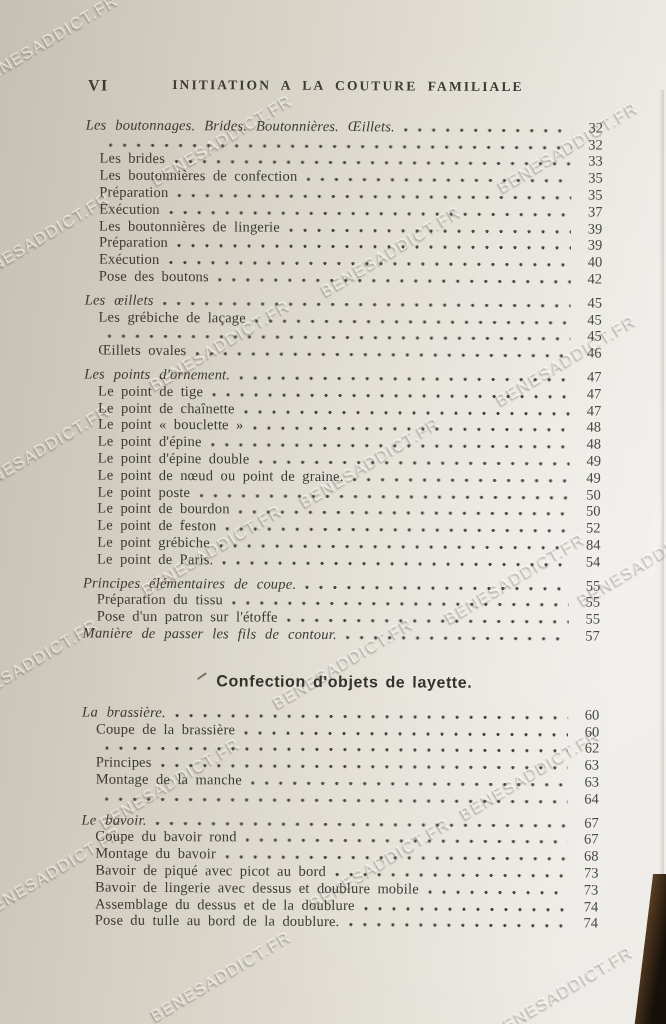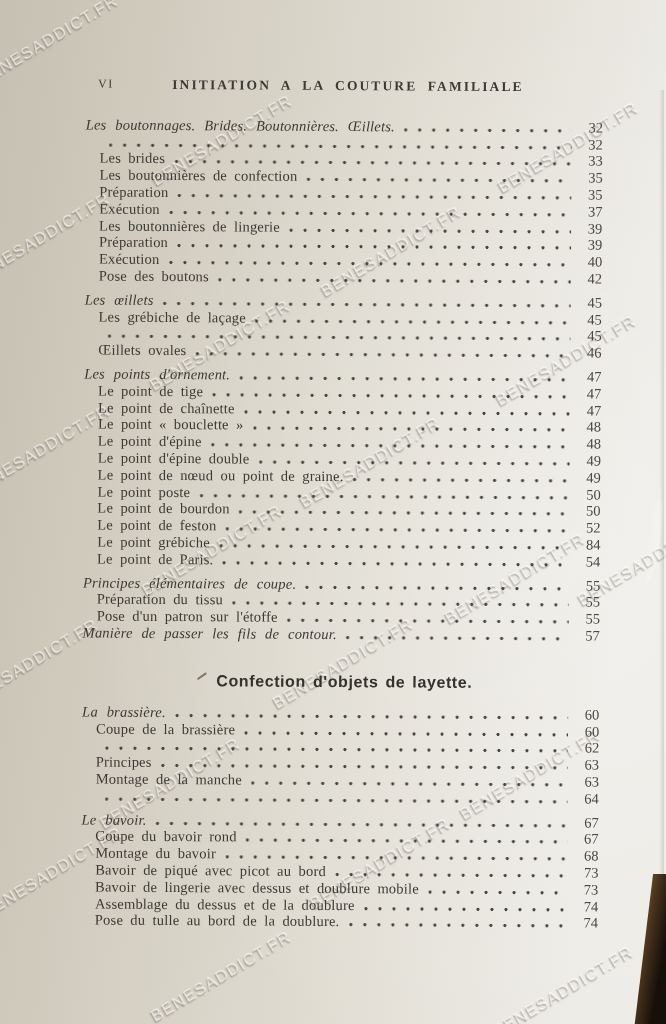--- a/index.html
+++ b/index.html
@@ -15,21 +15,21 @@
     background:
       radial-gradient(120% 90% at 85% 55%, rgba(255,255,255,0.30), rgba(255,255,255,0) 60%),
       linear-gradient(97deg, var(--paper-l) 0%, var(--paper-m1) 28%, var(--paper-m2) 58%, var(--paper-r) 88%);
     font-family:"Liberation Serif", serif;
     color:var(--ink);
   }
   .content{position:absolute;inset:0;transform:rotate(0.35deg);transform-origin:50% 40%;}
 
   
   .hdr{position:absolute;top:78px;left:0;right:0;height:18px;}
-  .folio{position:absolute;left:96px;top:0;font-size:12px;letter-spacing:1.5px;font-weight:normal;}
+  .folio{position:absolute;left:86px;top:0;font-size:16px;letter-spacing:1.5px;font-weight:bold;}
   .title{position:absolute;left:84px;right:58px;top:0;text-align:center;
          font-size:13.5px;letter-spacing:2.1px;word-spacing:5px;white-space:nowrap;font-weight:bold;}
 
   
   .toc{position:absolute;left:84px;right:58px;}
   .toc1{top:118px;}
   .toc2{top:705px;}
   .toc-row{display:flex;align-items:flex-end;height:16.8px;white-space:nowrap;}
   .toc-row.gap{margin-top:7px;}
   .toc-row.sub{padding-left:14px;}

